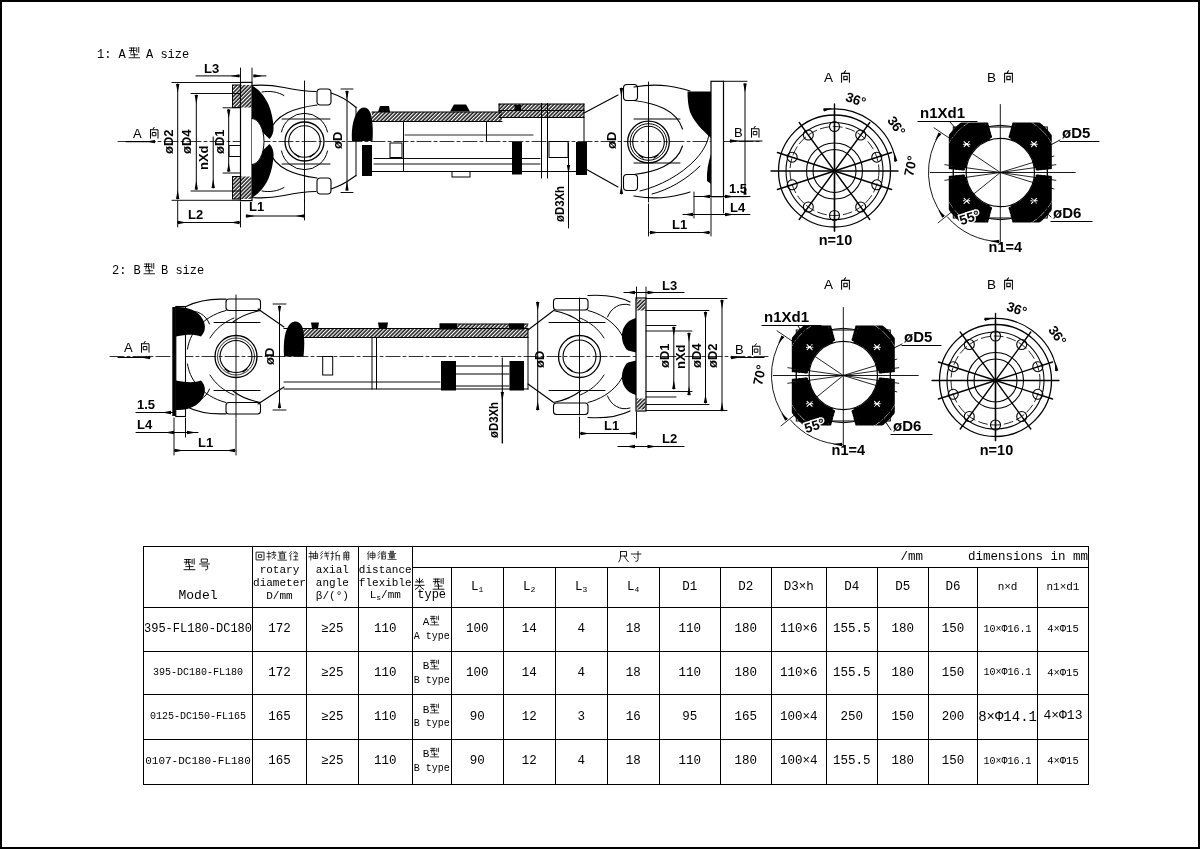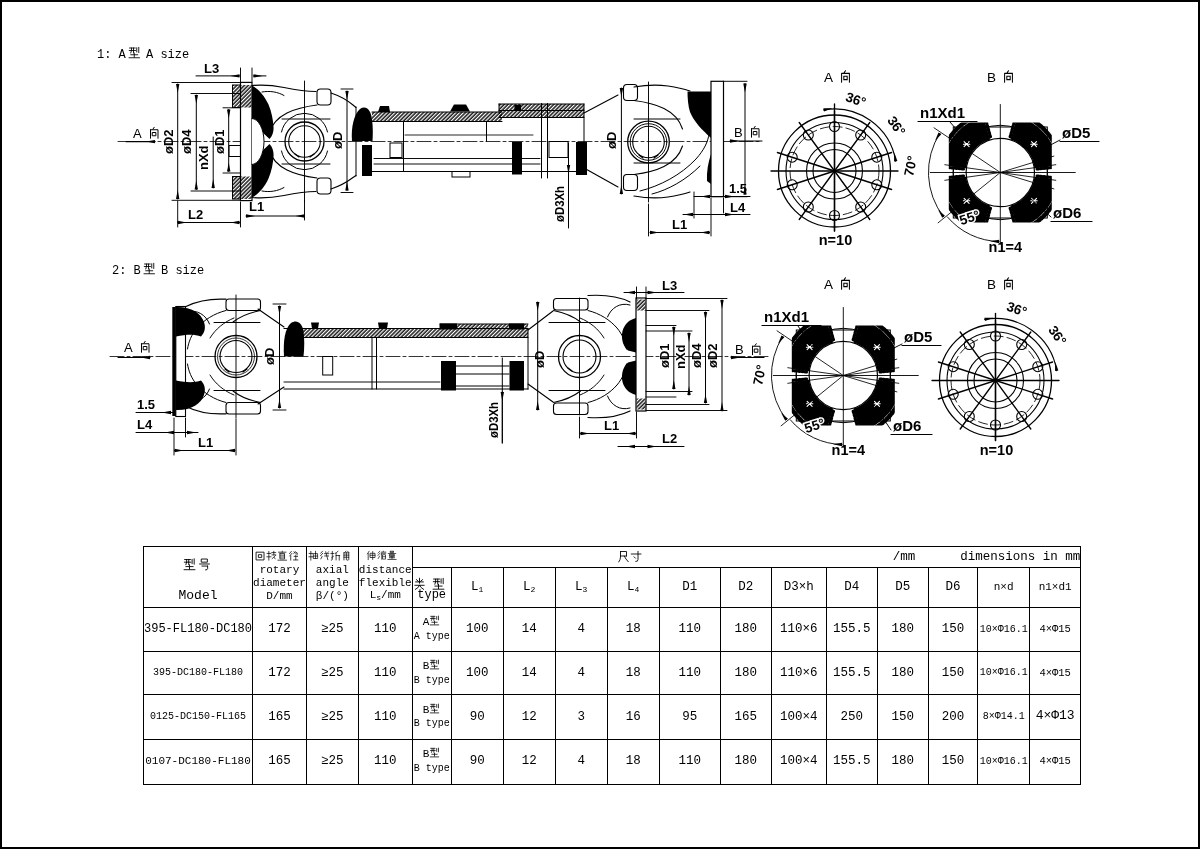--- a/index.html
+++ b/index.html
@@ -839,21 +839,21 @@
         <td>90</td>
         <td>12</td>
         <td>3</td>
         <td>16</td>
         <td>95</td>
         <td>165</td>
         <td>100×4</td>
         <td>250</td>
         <td>150</td>
         <td>200</td>
-        <td style="font-size:10px">8×Φ14.1</td>
+        <td style="font-size:14px">8×Φ14.1</td>
         <td style="font-size:13px">4×Φ13</td>
       </tr>
 
 <tr style="height:45px">
         <td style="font-size:11px;white-space:nowrap">0107-DC180-FL180</td>
         <td>165</td>
         <td>≥25</td>
         <td>110</td>
         <td style="font-size:11px;line-height:1.25;white-space:nowrap">B<svg width="11" height="11" style="vertical-align:-1px">
             <use href="#gXing" width="11" height="11"></use>

